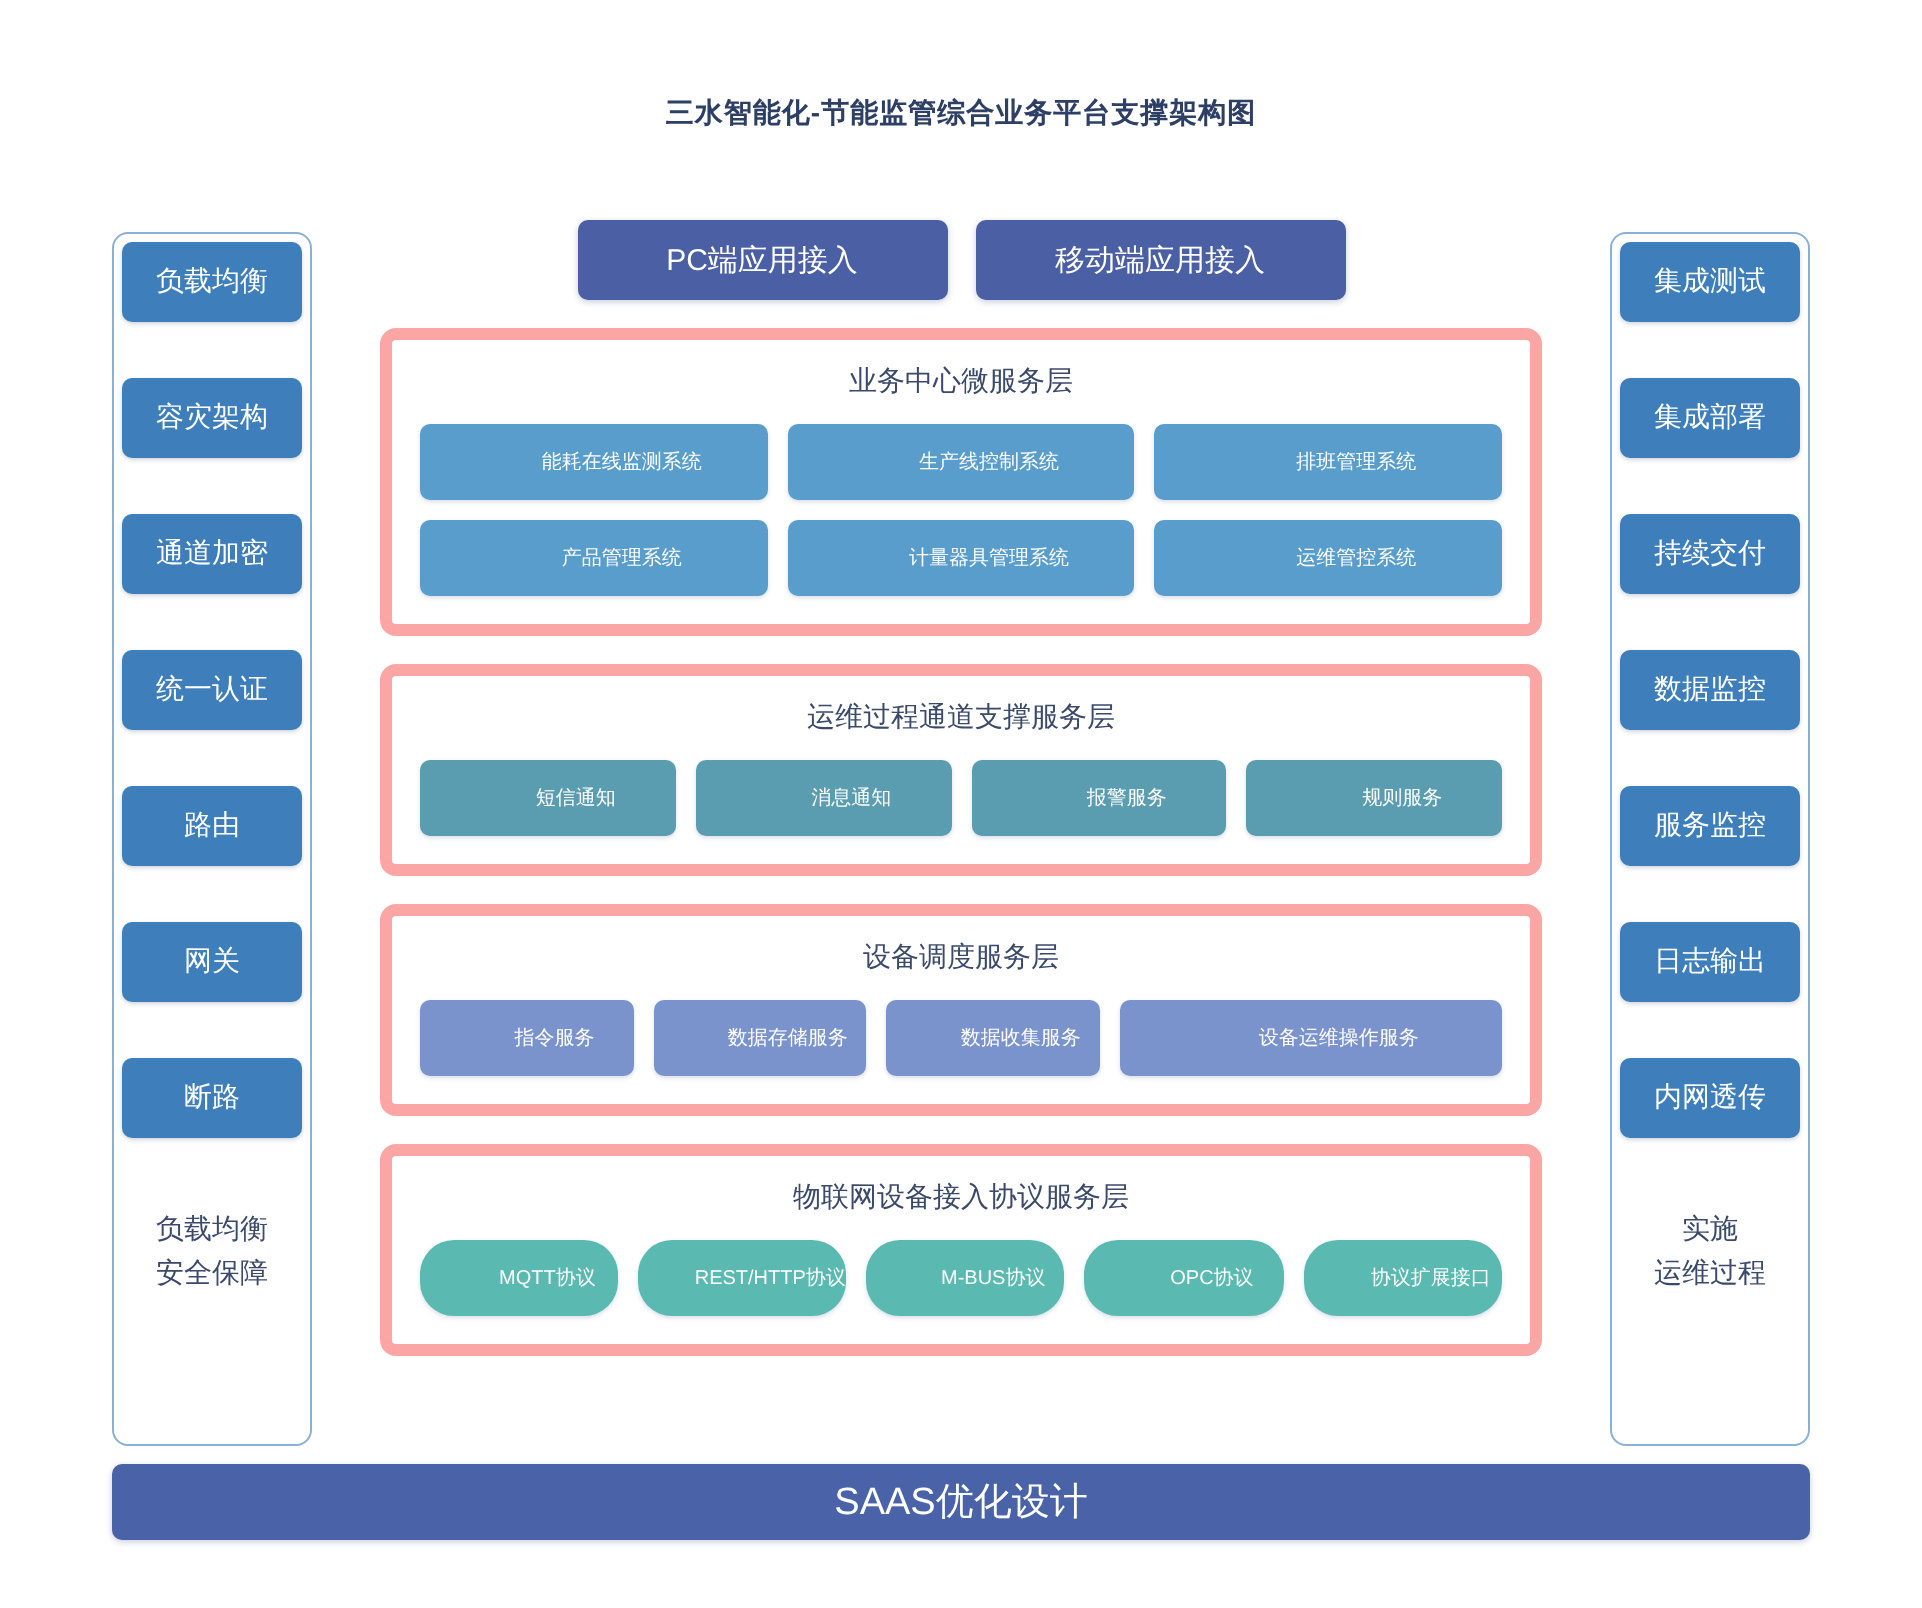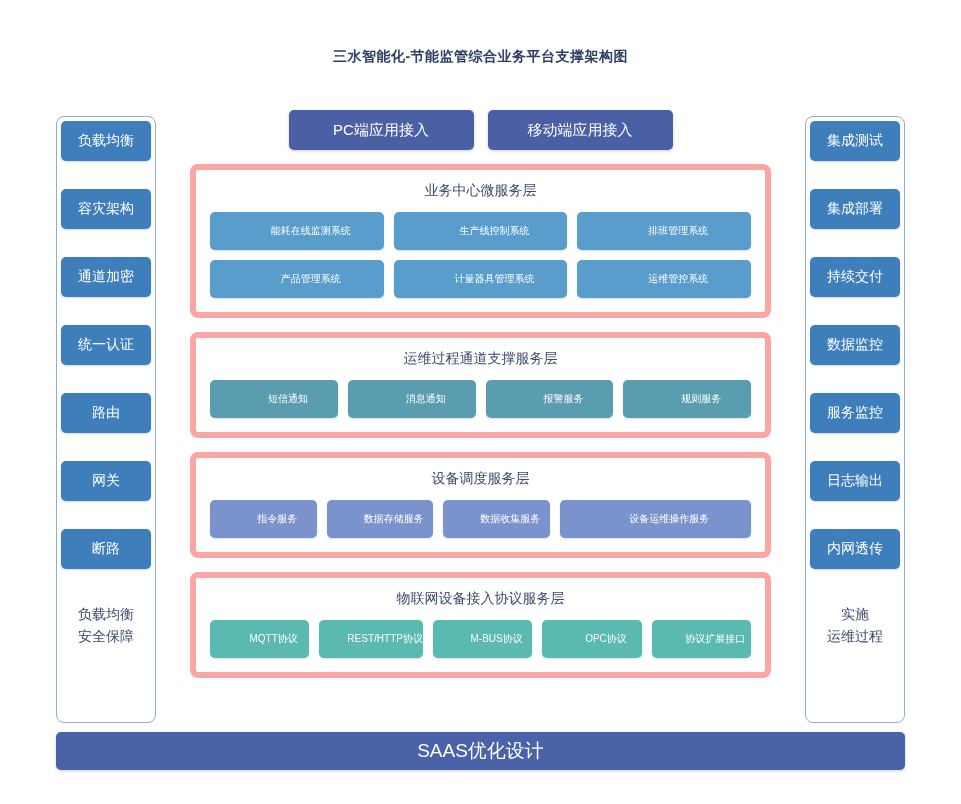--- a/index.html
+++ b/index.html
@@ -141,21 +141,21 @@
     font-size: 10px;
     white-space: nowrap;
     box-shadow: 0 1px 2px rgba(40,70,120,0.18);
     padding-left: 28px;
   }
   .chip.wide { flex: 2.08 1 0; }
 
   .c-business { background: #589dcc; }
   .c-ops      { background: #5a9cb0; }
   .c-device   { background: #7b93cd; }
-  .c-proto    { background: #5ab9b0; }
+  .c-proto    { background: #5ab9b0; border-radius: 17px; }
 
   
   .saas-bar {
     position: absolute;
     left: 0;
     bottom: 0;
     width: 849px;
     height: 38px;
     border-radius: 5px;
     background: #4a63a8;

